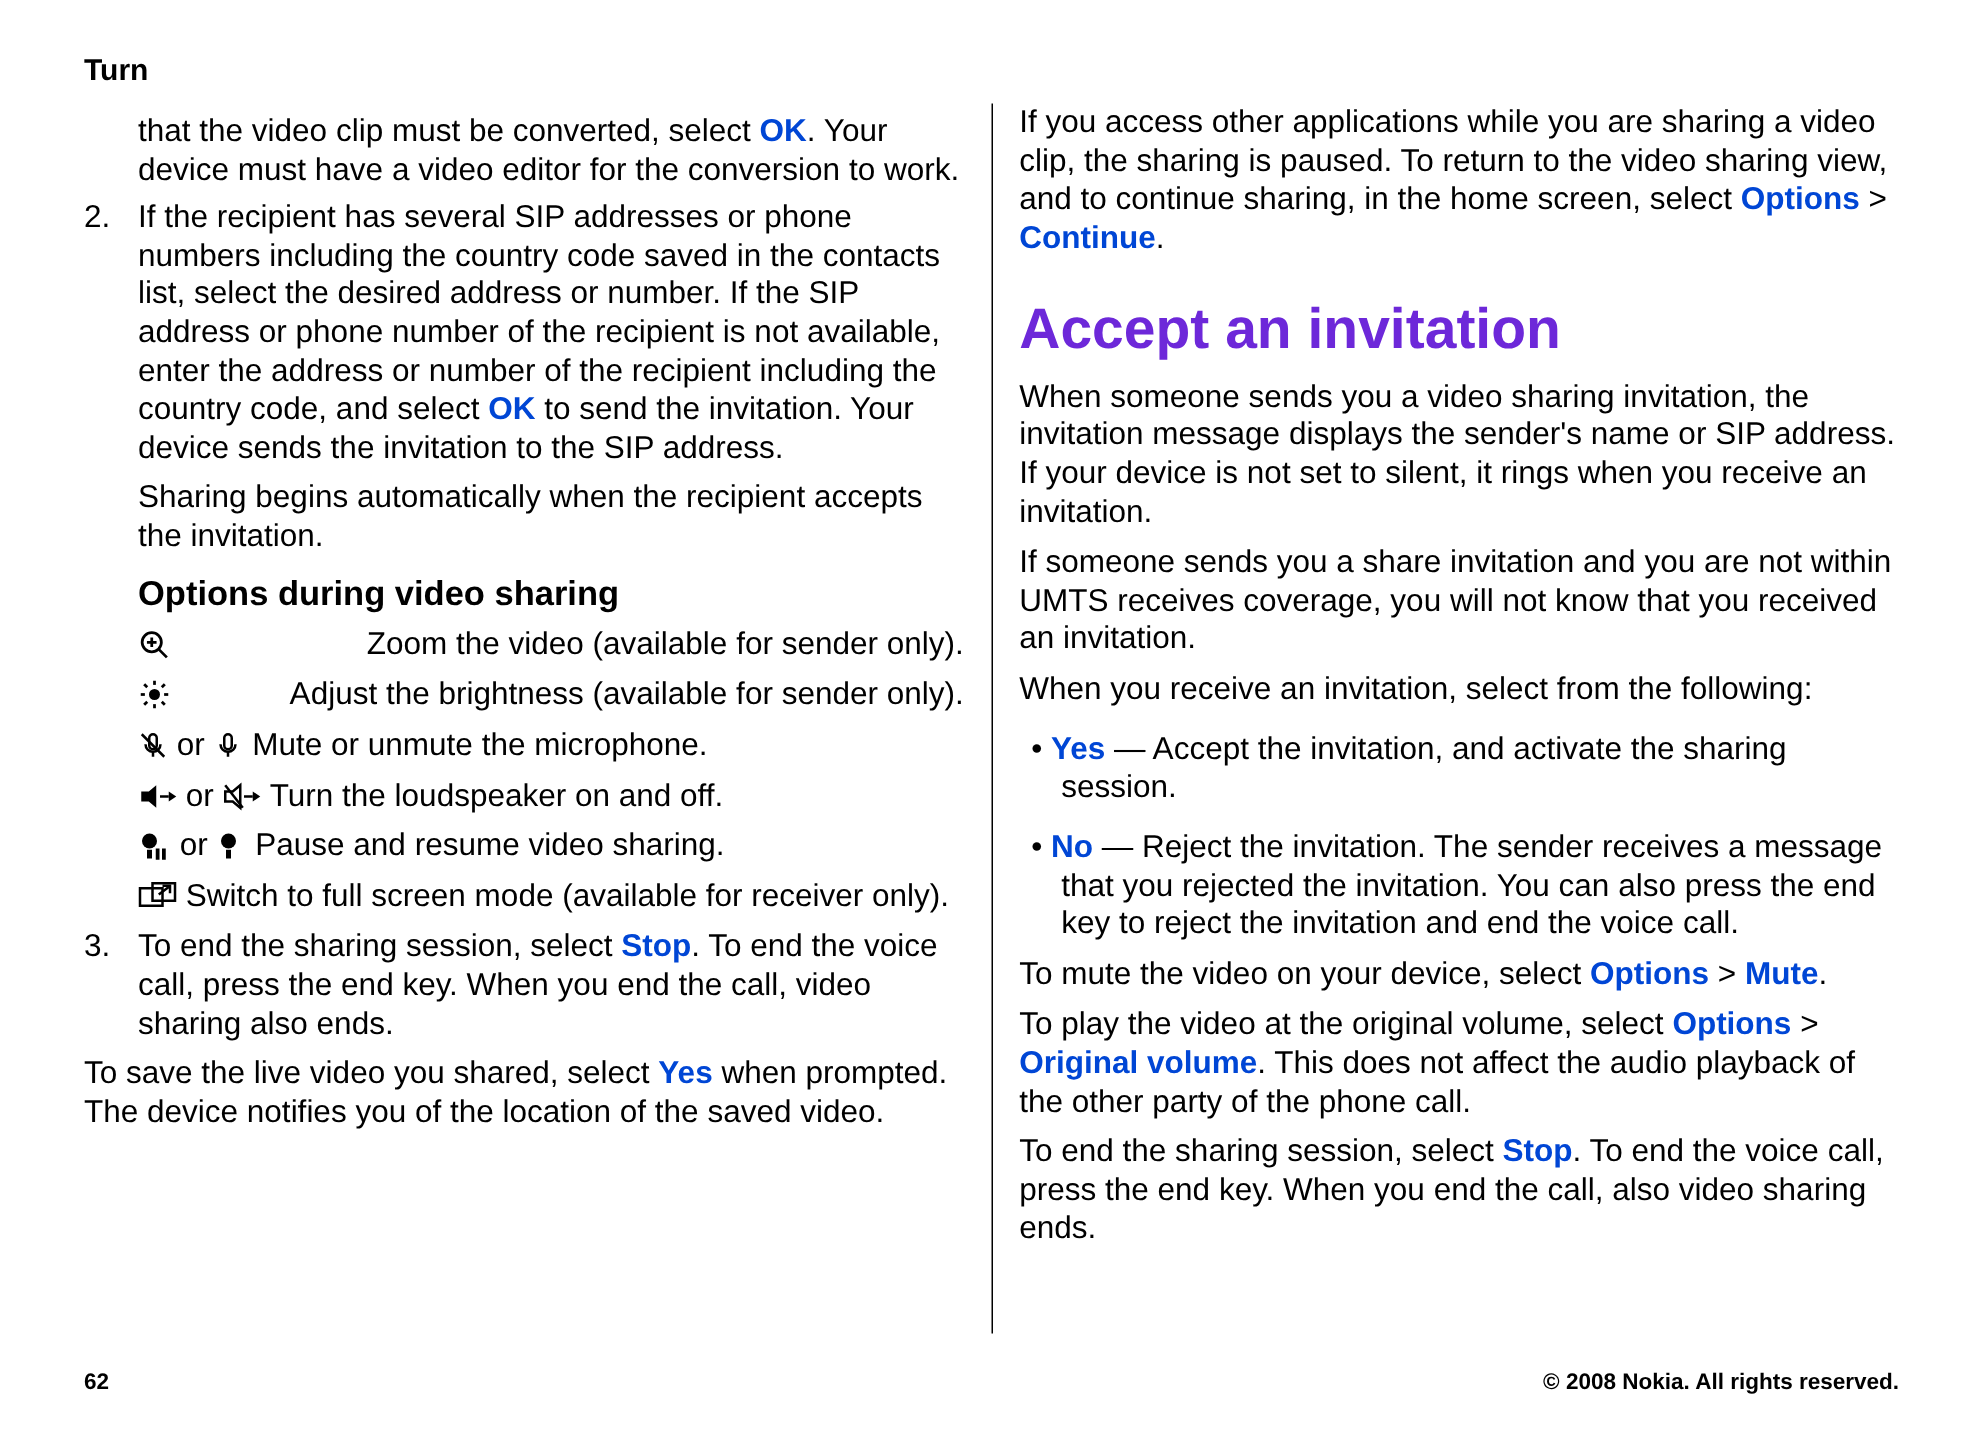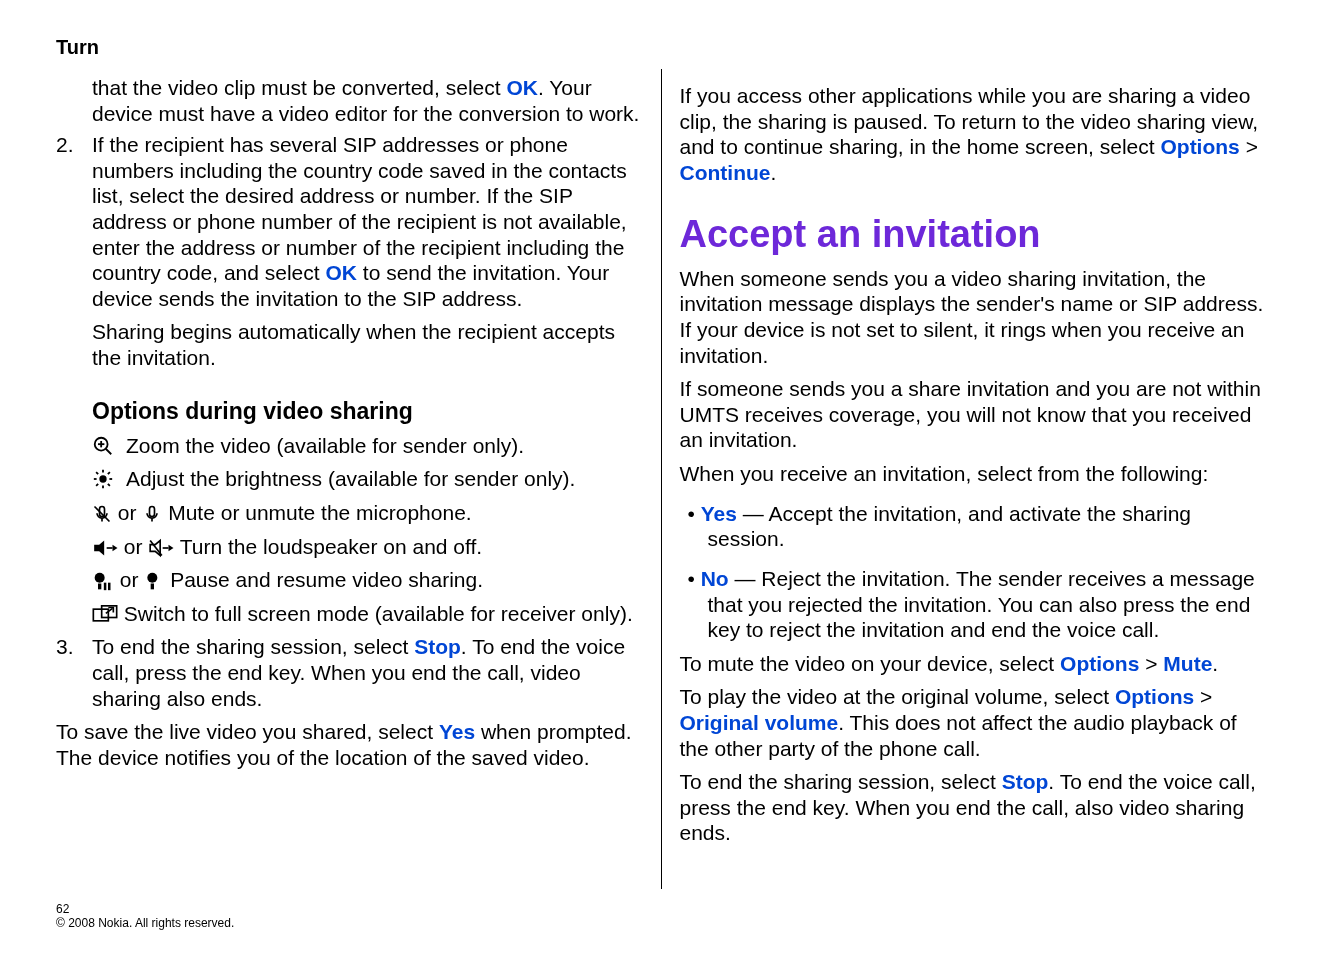--- a/index.html
+++ b/index.html
@@ -48,32 +48,33 @@
     width: 36px;
     text-indent: 0;
   }
   .sub-indent {
     padding-left: 36px;
     margin-top: 6px;
   }
   .h-bold {
     font-weight: 700;
     font-size: 23px;
-    margin-top: 26px;
+    margin-top: 10px;
     padding-left: 36px;
   }
   .icon-line {
     display: flex;
     align-items: center;
     padding-left: 36px;
     margin-top: 8px;
     gap: 12px;
   }
   .icon-line .txt {
     flex: 1 1 auto;
+    text-align: right;
   }
   .icon-wrap {
     display: inline-flex;
     align-items: center;
     vertical-align: middle;
   }
   .icon-line-wrap {
     padding-left: 36px;
     margin-top: 8px;
   }
@@ -102,23 +103,22 @@
   .bullet::before {
     content: "• ";
   }
   .footer {
     position: absolute;
     bottom: 24px;
     left: 56px;
     right: 56px;
     display: flex;
     justify-content: space-between;
-    font-weight: 400;
-    font-size: 12px;
-    flex-direction: column;
+    font-weight: 700;
+    font-size: 15px;
   }
   svg { display: block; }
   .inline-svg { display: inline-block; vertical-align: -4px; }
 </style>
 </head>
 <body>
 
 <div class="page">
 
   <div class="page-title-small">Turn</div>
@@ -236,21 +236,21 @@
       </div>
 
       <div class="p flush">
         <span>To save the live video you shared, select </span><span class="link">Yes</span><span> when prompted. The device notifies you of the location of the saved video.</span>
       </div>
 
     </div>
 
     <div class="col right">
 
-      <div class="p" style="margin-top:14px">
+      <div class="p" style="margin-top:0">
         <span>If you access other applications while you are sharing a video clip, the sharing is paused. To return to the video sharing view, and to continue sharing, in the home screen, select </span><span class="link">Options</span><span> &gt; </span><span class="link">Continue</span><span>.</span>
       </div>
 
       <div class="heading-big">Accept an invitation</div>
 
       <div class="p">When someone sends you a video sharing invitation, the invitation message displays the sender's name or SIP address. If your device is not set to silent, it rings when you receive an invitation.</div>
       <div class="p">If someone sends you a share invitation and you are not within UMTS receives coverage, you will not know that you received an invitation.</div>
       <div class="p">When you receive an invitation, select from the following:</div>
 
       <div class="bullet">

